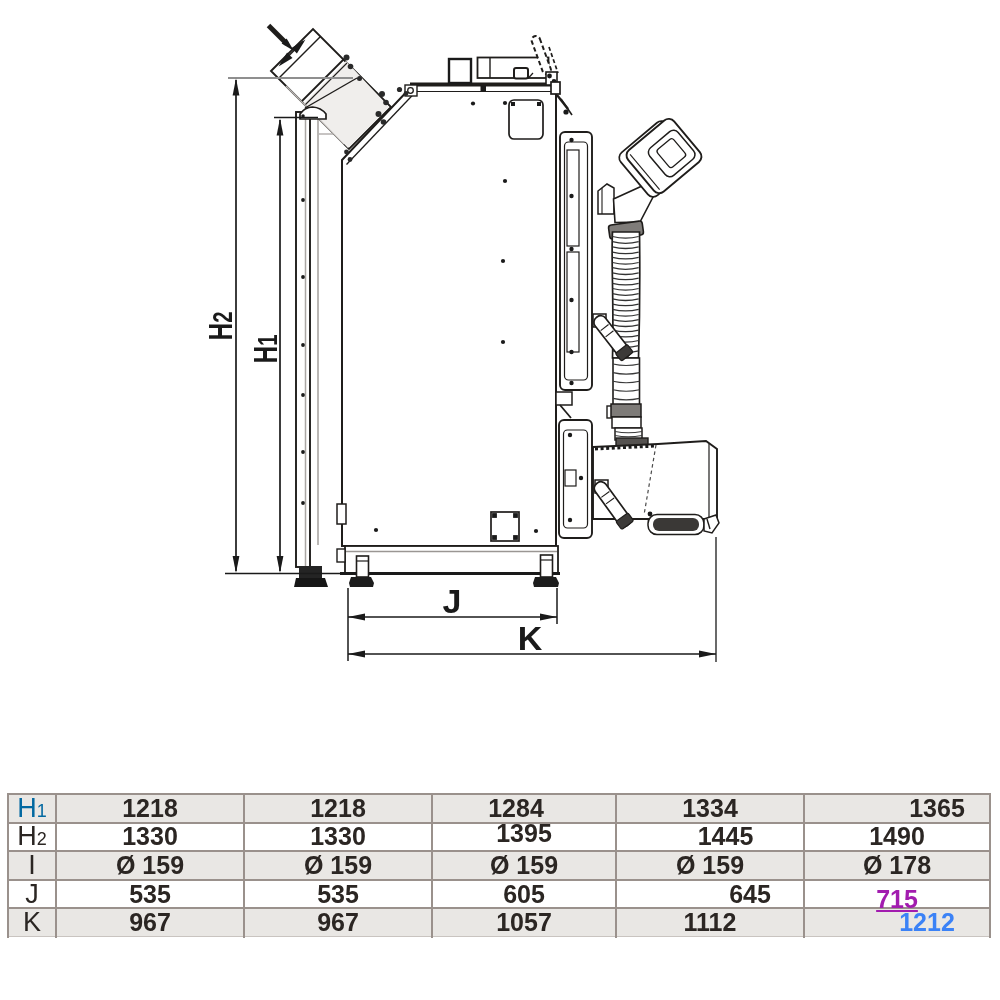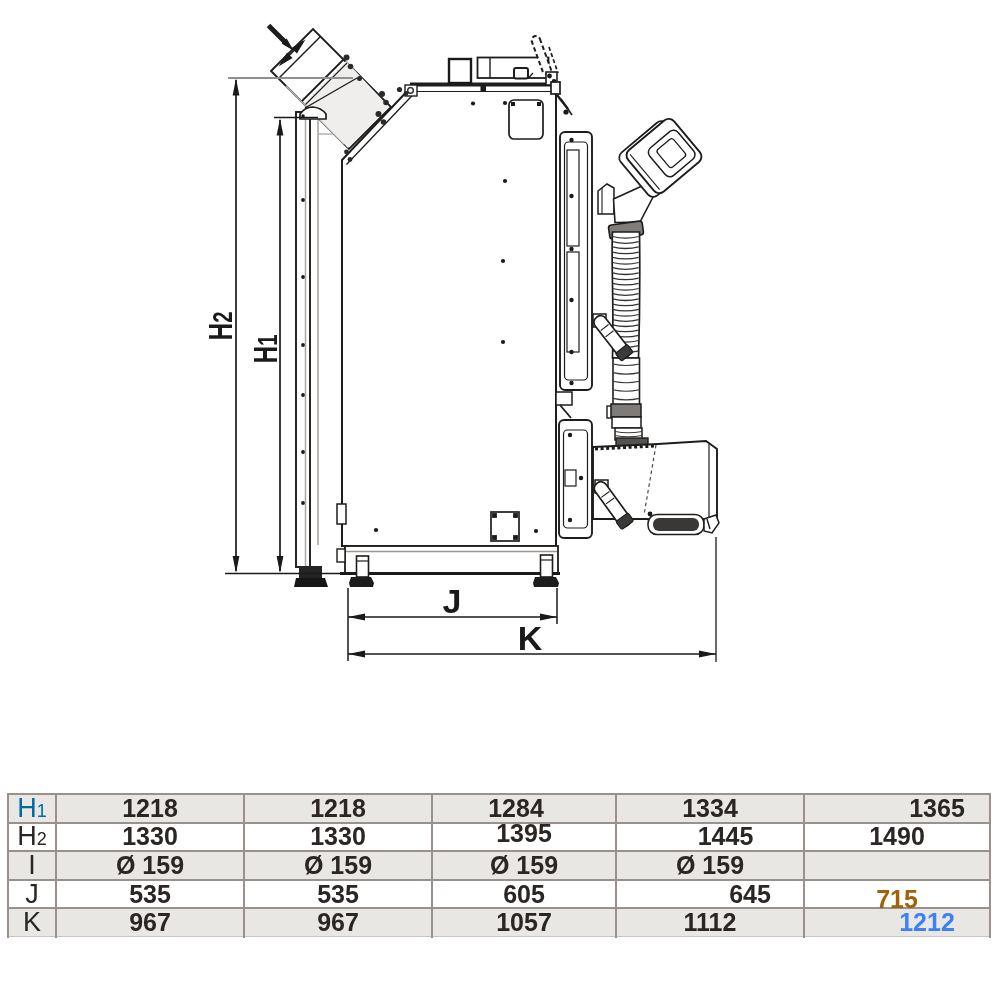--- a/index.html
+++ b/index.html
@@ -243,28 +243,29 @@
 <div style="position:absolute;left:424px;top:28.6px;width:184px;height:21px;display:flex;align-items:center;justify-content:center;font:700 25px 'Liberation Sans',sans-serif;color:#2b2623;">1395</div>
 <div style="position:absolute;left:608px;top:28.6px;width:219px;height:28.6px;display:flex;align-items:center;justify-content:center;font:700 25px 'Liberation Sans',sans-serif;color:#2b2623;">1445</div>
 <div style="position:absolute;left:796px;top:28.6px;width:186px;height:28.6px;display:flex;align-items:center;justify-content:center;font:700 25px 'Liberation Sans',sans-serif;color:#2b2623;">1490</div>
 <div style="position:absolute;left:0;top:57.2px;width:48px;height:28.6px;display:flex;align-items:center;justify-content:center;font:400 27px 'Liberation Sans',sans-serif;color:#2b2623;">
         <span>I</span>
       </div>
 <div style="position:absolute;left:48px;top:57.2px;width:188px;height:28.6px;display:flex;align-items:center;justify-content:center;font:700 25px 'Liberation Sans',sans-serif;color:#2b2623;">Ø 159</div>
 <div style="position:absolute;left:236px;top:57.2px;width:188px;height:28.6px;display:flex;align-items:center;justify-content:center;font:700 25px 'Liberation Sans',sans-serif;color:#2b2623;">Ø 159</div>
 <div style="position:absolute;left:424px;top:57.2px;width:184px;height:28.6px;display:flex;align-items:center;justify-content:center;font:700 25px 'Liberation Sans',sans-serif;color:#2b2623;">Ø 159</div>
 <div style="position:absolute;left:608px;top:57.2px;width:188px;height:28.6px;display:flex;align-items:center;justify-content:center;font:700 25px 'Liberation Sans',sans-serif;color:#2b2623;">Ø 159</div>
+<div style="position:absolute;left:796px;top:57.2px;width:186px;height:28.6px;display:flex;align-items:center;justify-content:center;font:700 25px 'Liberation Sans',sans-serif;color:#2b2623;">Ø 178</div>
 <div style="position:absolute;left:0;top:85.8px;width:48px;height:28.6px;display:flex;align-items:center;justify-content:center;font:400 27px 'Liberation Sans',sans-serif;color:#2b2623;">
         <span>J</span>
       </div>
 <div style="position:absolute;left:48px;top:85.8px;width:188px;height:28.6px;display:flex;align-items:center;justify-content:center;font:700 25px 'Liberation Sans',sans-serif;color:#2b2623;">535</div>
 <div style="position:absolute;left:236px;top:85.8px;width:188px;height:28.6px;display:flex;align-items:center;justify-content:center;font:700 25px 'Liberation Sans',sans-serif;color:#2b2623;">535</div>
 <div style="position:absolute;left:424px;top:85.8px;width:184px;height:28.6px;display:flex;align-items:center;justify-content:center;font:700 25px 'Liberation Sans',sans-serif;color:#2b2623;border-radius:14px;">605</div>
 <div style="position:absolute;left:608px;top:85.8px;width:188px;height:28.6px;display:flex;align-items:center;justify-content:center;font:700 25px 'Liberation Sans',sans-serif;color:#2b2623;margin-left:40px;">645</div>
-<div style="position:absolute;left:796px;top:85.8px;width:186px;height:40px;display:flex;align-items:center;justify-content:center;font:700 25px 'Liberation Sans',sans-serif;color:#a16207;">715</div>
+<div style="position:absolute;left:796px;top:85.8px;width:186px;height:40px;display:flex;align-items:center;justify-content:center;font:700 25px 'Liberation Sans',sans-serif;color:#a21caf;text-decoration:underline;">715</div>
 <div style="position:absolute;left:0;top:114.4px;width:48px;height:28.6px;display:flex;align-items:center;justify-content:center;font:400 27px 'Liberation Sans',sans-serif;color:#2b2623;">
         <span>K</span>
       </div>
 <div style="position:absolute;left:48px;top:114.4px;width:188px;height:28.6px;display:flex;align-items:center;justify-content:center;font:700 25px 'Liberation Sans',sans-serif;color:#2b2623;">967</div>
 <div style="position:absolute;left:236px;top:114.4px;width:188px;height:28.6px;display:flex;align-items:center;justify-content:center;font:700 25px 'Liberation Sans',sans-serif;color:#2b2623;">967</div>
 <div style="position:absolute;left:424px;top:114.4px;width:184px;height:28.6px;display:flex;align-items:center;justify-content:center;font:700 25px 'Liberation Sans',sans-serif;color:#2b2623;">1057</div>
 <div style="position:absolute;left:608px;top:114.4px;width:188px;height:28.6px;display:flex;align-items:center;justify-content:center;font:700 25px 'Liberation Sans',sans-serif;color:#2b2623;">1112</div>
 <div style="position:absolute;left:796px;top:114.4px;width:186px;height:28.6px;display:flex;align-items:center;justify-content:center;font:700 25px 'Liberation Sans',sans-serif;color:#3b82f6;margin-left:30px;">1212</div>
 </div>
 </div>

